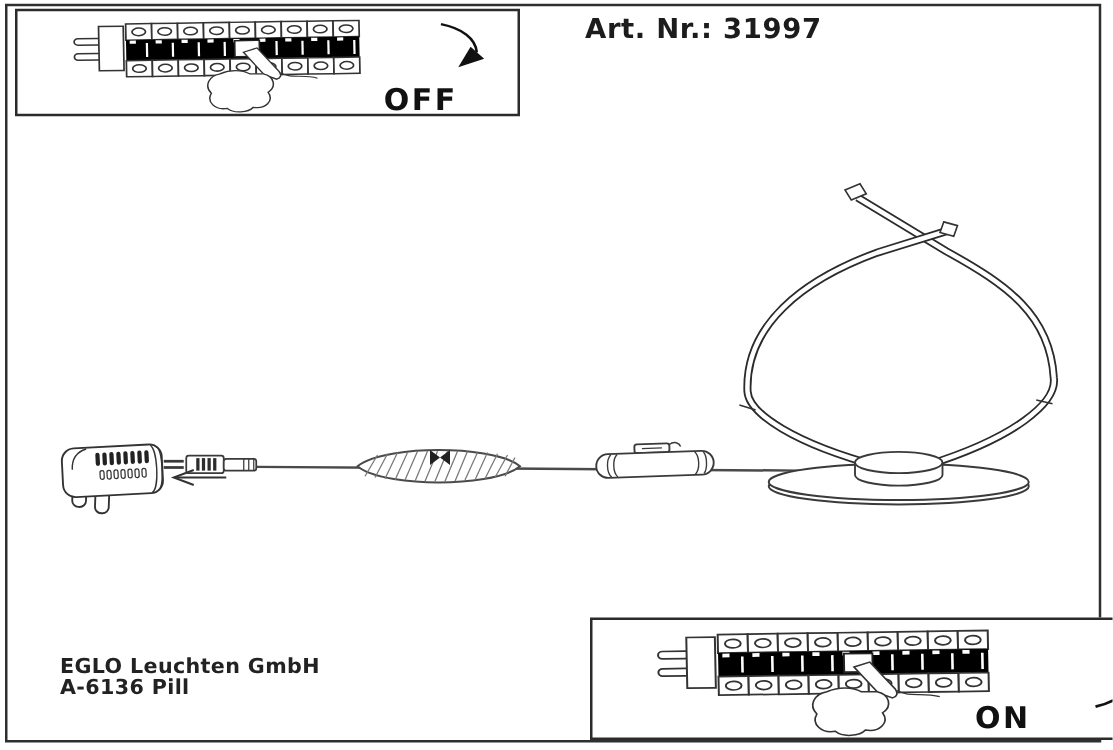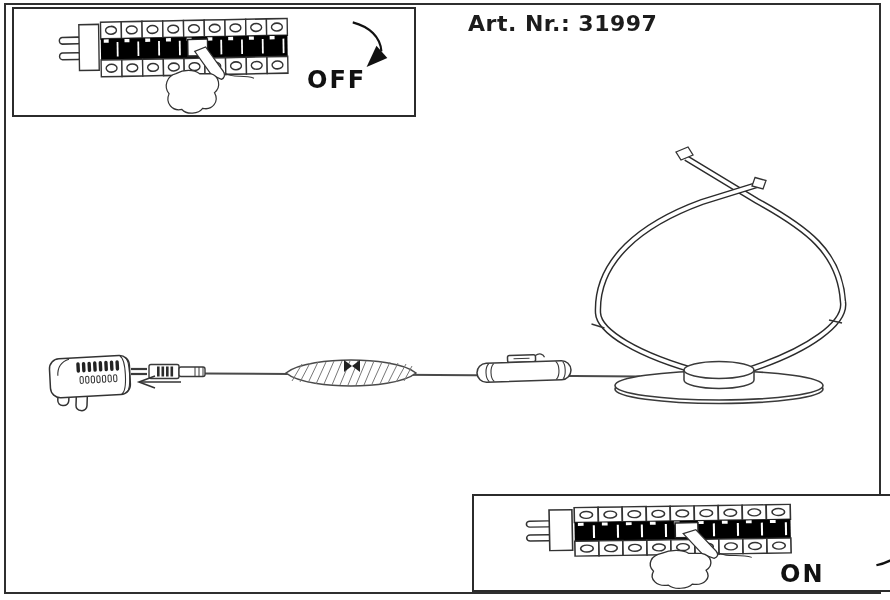--- a/index.html
+++ b/index.html
@@ -11,21 +11,21 @@
     color:#1a1a1a;
   }
   *{box-sizing:border-box;}
   .page-border{
     position:absolute;left:4px;top:3px;width:877px;height:591px;
     border:2px solid #2f2f2f;background:transparent;pointer-events:none;
   }
   .panel{
     position:absolute;background:#ffffff;border:2px solid #2b2b2b;
   }
-  .panel-off{left:12px;top:7px;width:404px;height:110px;}
+  .panel-off{left:12px;top:7px;width:404px;height:86px;}
   .panel-on{left:472px;top:494px;width:467px;height:98px;}
   .panel svg{position:absolute;left:0;top:0;width:100%;height:100%;}
   .switch-state-label{
     position:absolute;font-weight:800;font-size:24px;letter-spacing:2px;
     color:#111;line-height:1;
   }
   .panel-off .switch-state-label{left:293px;top:59px;}
   .panel-on .switch-state-label{left:306px;top:66px;}
   .art-number{
     position:absolute;left:468px;top:11px;font-size:22px;font-weight:600;
@@ -252,13 +252,15 @@
     <use href="#strip-def"></use>
     <g>
       <path d="M 352,70 C 368,66 378,56 378,42" fill="none" stroke="#111" stroke-width="2.2"></path>
       <polygon points="374,46 384,34 366,25" fill="#111"></polygon>
     </g>
   </svg>
   <div class="switch-state-label">ON</div>
 </div>
 
 <div class="footer-address">
+  <div>EGLO Leuchten GmbH</div>
+  <div>A-6136 Pill</div>
 </div>
 
 </body></html>

